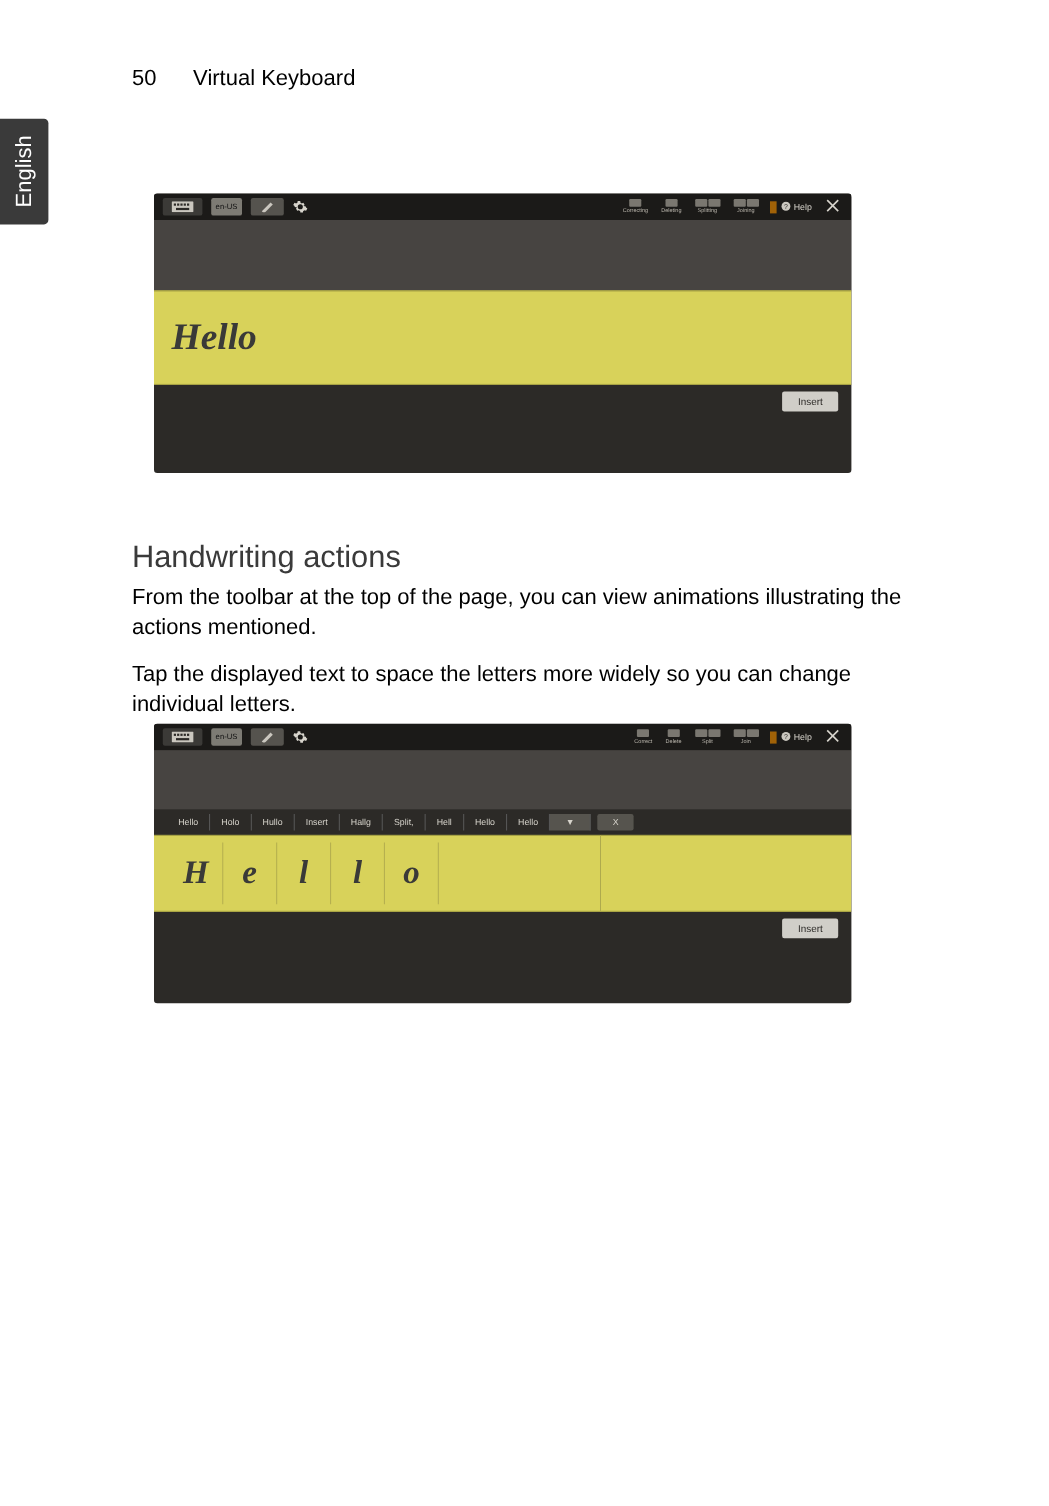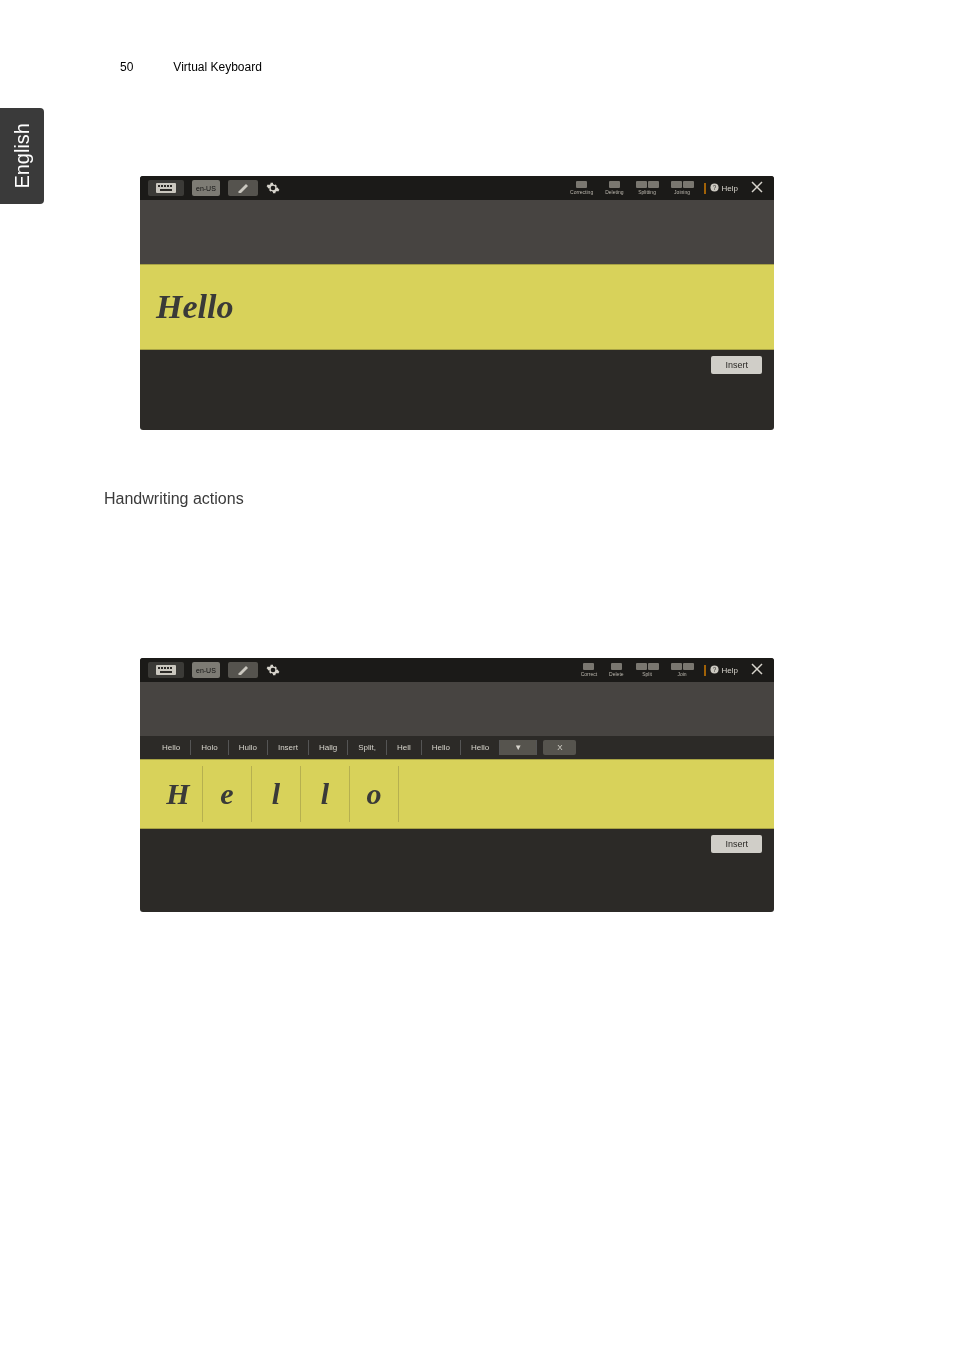--- a/index.html
+++ b/index.html
@@ -1,51 +1,51 @@
 <!DOCTYPE html>
 <html><head>
 <meta charset="utf-8">
 <style>
   html,body{margin:0;padding:0;background:#fff;font-family:"Segoe UI",Arial,sans-serif;color:#000}
   .page{position:relative;width:954px;height:1369px;background:#fff}
   .side-tab{position:absolute;left:0;top:108px;width:44px;height:96px;background:#3a3a3a;color:#fff;display:flex;align-items:center;justify-content:center;border-top-right-radius:4px;border-bottom-right-radius:4px}
   .side-tab span{writing-mode:vertical-rl;transform:rotate(180deg);font-size:20px}
-  .header{position:absolute;left:120px;top:60px;font-size:12px}
+  .header{position:absolute;left:120px;top:60px;font-size:20px}
   .header .pnum{display:inline-block;width:50px}
   .header .ptitle{}
   .body{position:absolute;left:120px;right:120px}
   .p1{top:118px}
   .p1 p{margin:0;font-size:20px;line-height:1.35}
   .p1 b{font-family:Arial,sans-serif;font-weight:700}
   .shot{position:absolute;left:140px;width:634px;background:#2c2a27;border-radius:3px;overflow:hidden}
   .shot .topbar{display:flex;align-items:center;height:24px;background:#1b1a18;padding:0 8px;gap:8px}
   .tb-btn{height:16px;background:#3b3a37;border-radius:2px;display:flex;align-items:center;justify-content:center;color:#d7d4cc;font-size:7px;padding:0 4px;gap:2px;white-space:nowrap}
   .tb-btn.lang{background:#7d7b74;color:#111}
   .tb-btn.kbd{width:28px}
   .tb-ico{display:inline-flex;align-items:center;justify-content:center;color:#d7d4cc}
   .tb-ico svg{display:block}
   .tb-grow{flex:1}
   .tb-close{width:16px;height:16px;color:#d7d4cc}
   .tb-group{display:flex;flex-direction:column;align-items:center;gap:1px;padding:0 2px}
   .tb-group .g-ico{display:flex;gap:1px}
   .tb-group .g-ico div{width:11px;height:7px;background:#7a7770;border-radius:1px}
   .tb-group .g-lbl{font-size:5px;color:#bab6ad}
-  .help{display:flex;align-items:center;gap:3px;font-size:8px;color:#d7d4cc;padding:0 4px;border-left:2px solid #a16207}
+  .help{display:flex;align-items:center;gap:3px;font-size:8px;color:#d7d4cc;padding:0 4px;border-left:6px solid #a16207}
   .shot .preview{height:64px;background:#474441}
   .yellow{position:relative;background:#d8d25a;border-top:1px solid #a7a244;border-bottom:1px solid #a7a244;padding:10px 16px}
   .yellow.full{height:64px;display:flex;align-items:center}
   .yellow .hand{font-family:"Segoe Script","Comic Sans MS",cursive;font-style:italic;font-weight:700;font-size:34px;color:#3a3a38}
   .sugbar{background:#2c2a27;padding:4px 12px;display:flex;align-items:center;gap:0}
   .sug{font-size:8px;color:#d7d4cc;padding:3px 10px;border-right:1px solid #555;background:transparent}
   .sug.drop{padding:3px 14px}
   .sug.last{border-right:none;padding:3px 14px;margin-left:6px;border-radius:2px}
   .insert-row{display:flex;justify-content:flex-end;padding:6px 12px 0 12px}
   .insert{background:#d0cec8;color:#2c2a27;font-size:9px;padding:4px 14px;border-radius:2px}
   .bottom-pad{height:48px}
-  .sec-title{position:absolute;left:104px;font-size:16px;color:#3a3a3a}
+  .sec-title{position:absolute;left:120px;font-size:28px;color:#3a3a3a}
   .shot1{top:176px;height:254px}
   .sec-title1{top:490px}
   .p3{top:530px}
   .p3 p{margin:0 0 16px 0;font-size:20px;line-height:1.35}
   .shot2{top:658px;height:254px}
   
   .yellow.letters{display:flex;align-items:center;padding:6px 14px}
   .letters .boxrow{display:flex;align-items:center}
   .letters .lbox{width:48px;height:56px;border-right:1px solid rgba(120,115,60,.35);display:flex;align-items:center;justify-content:center}
   .letters .lbox:first-child{border-left:none}
@@ -140,20 +140,24 @@
     <span class="hand">Hello</span>
   </div>
   <div class="insert-row">
     <div class="insert">Insert</div>
   </div>
   <div class="bottom-pad"></div>
 </div>
 
 <div class="sec-title sec-title1">Handwriting actions</div>
 
+<div class="body p3">
+  <p>From the toolbar at the top of the page, you can view animations illustrating the actions mentioned.</p>
+  <p>Tap the displayed text to space the letters more widely so you can change individual letters.</p>
+</div>
 
 <div class="shot shot2">
   <div class="topbar">
     <div class="tb-btn kbd">
       <svg width="20" height="10" viewBox="0 0 20 10">
             <rect x="0" y="0" width="20" height="10" rx="1" fill="#cac7bf"></rect>
             <rect x="2" y="2" width="2" height="2" fill="#2c2a27"></rect>
             <rect x="5" y="2" width="2" height="2" fill="#2c2a27"></rect>
             <rect x="8" y="2" width="2" height="2" fill="#2c2a27"></rect>
             <rect x="11" y="2" width="2" height="2" fill="#2c2a27"></rect>

